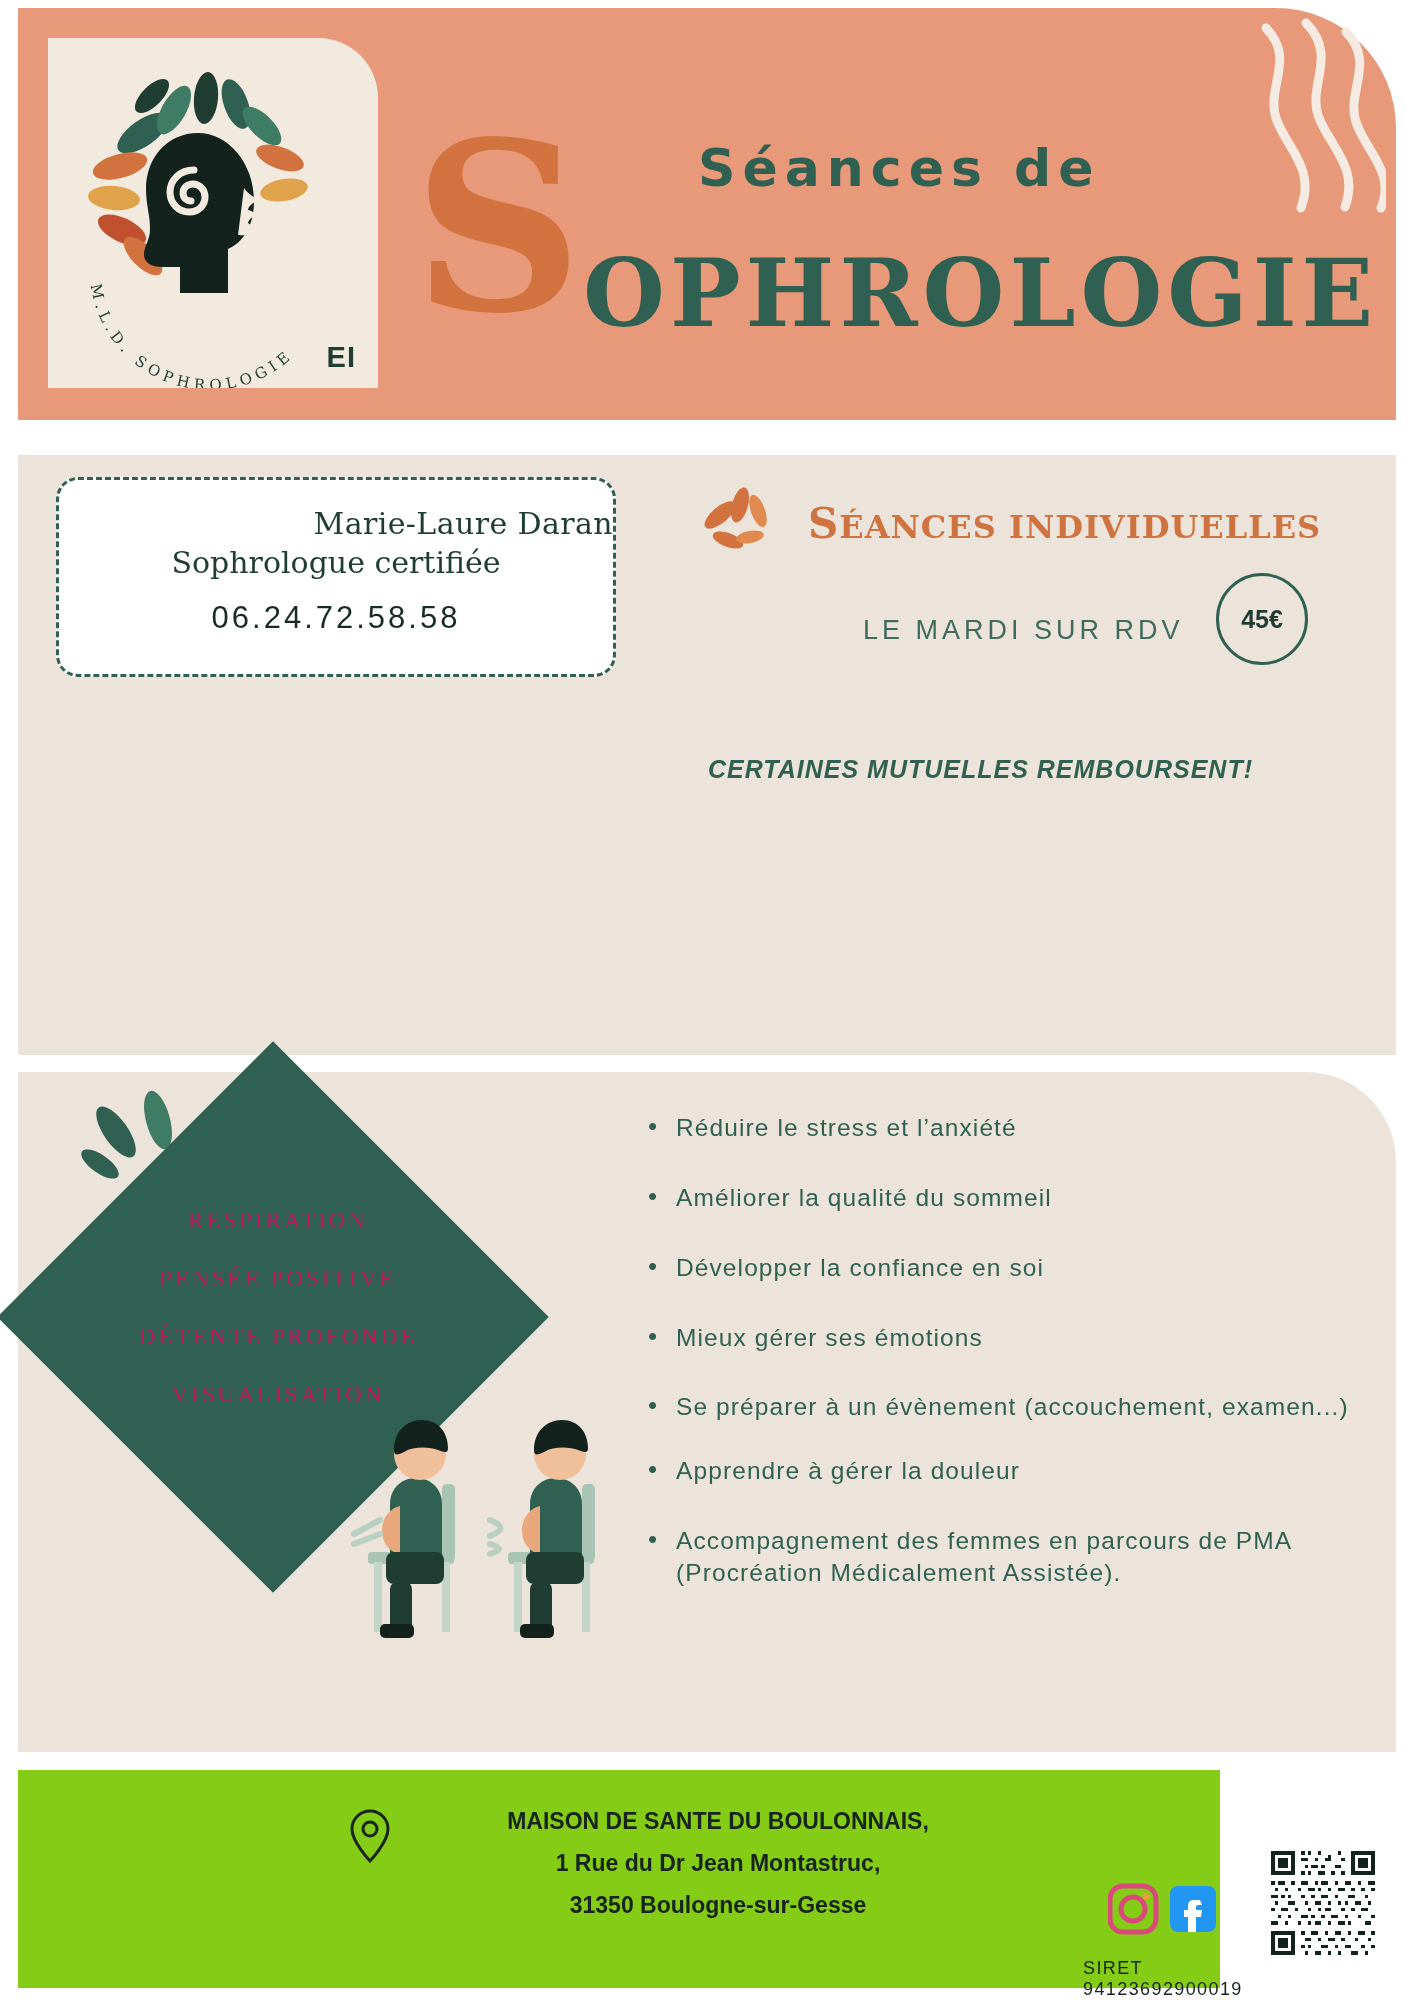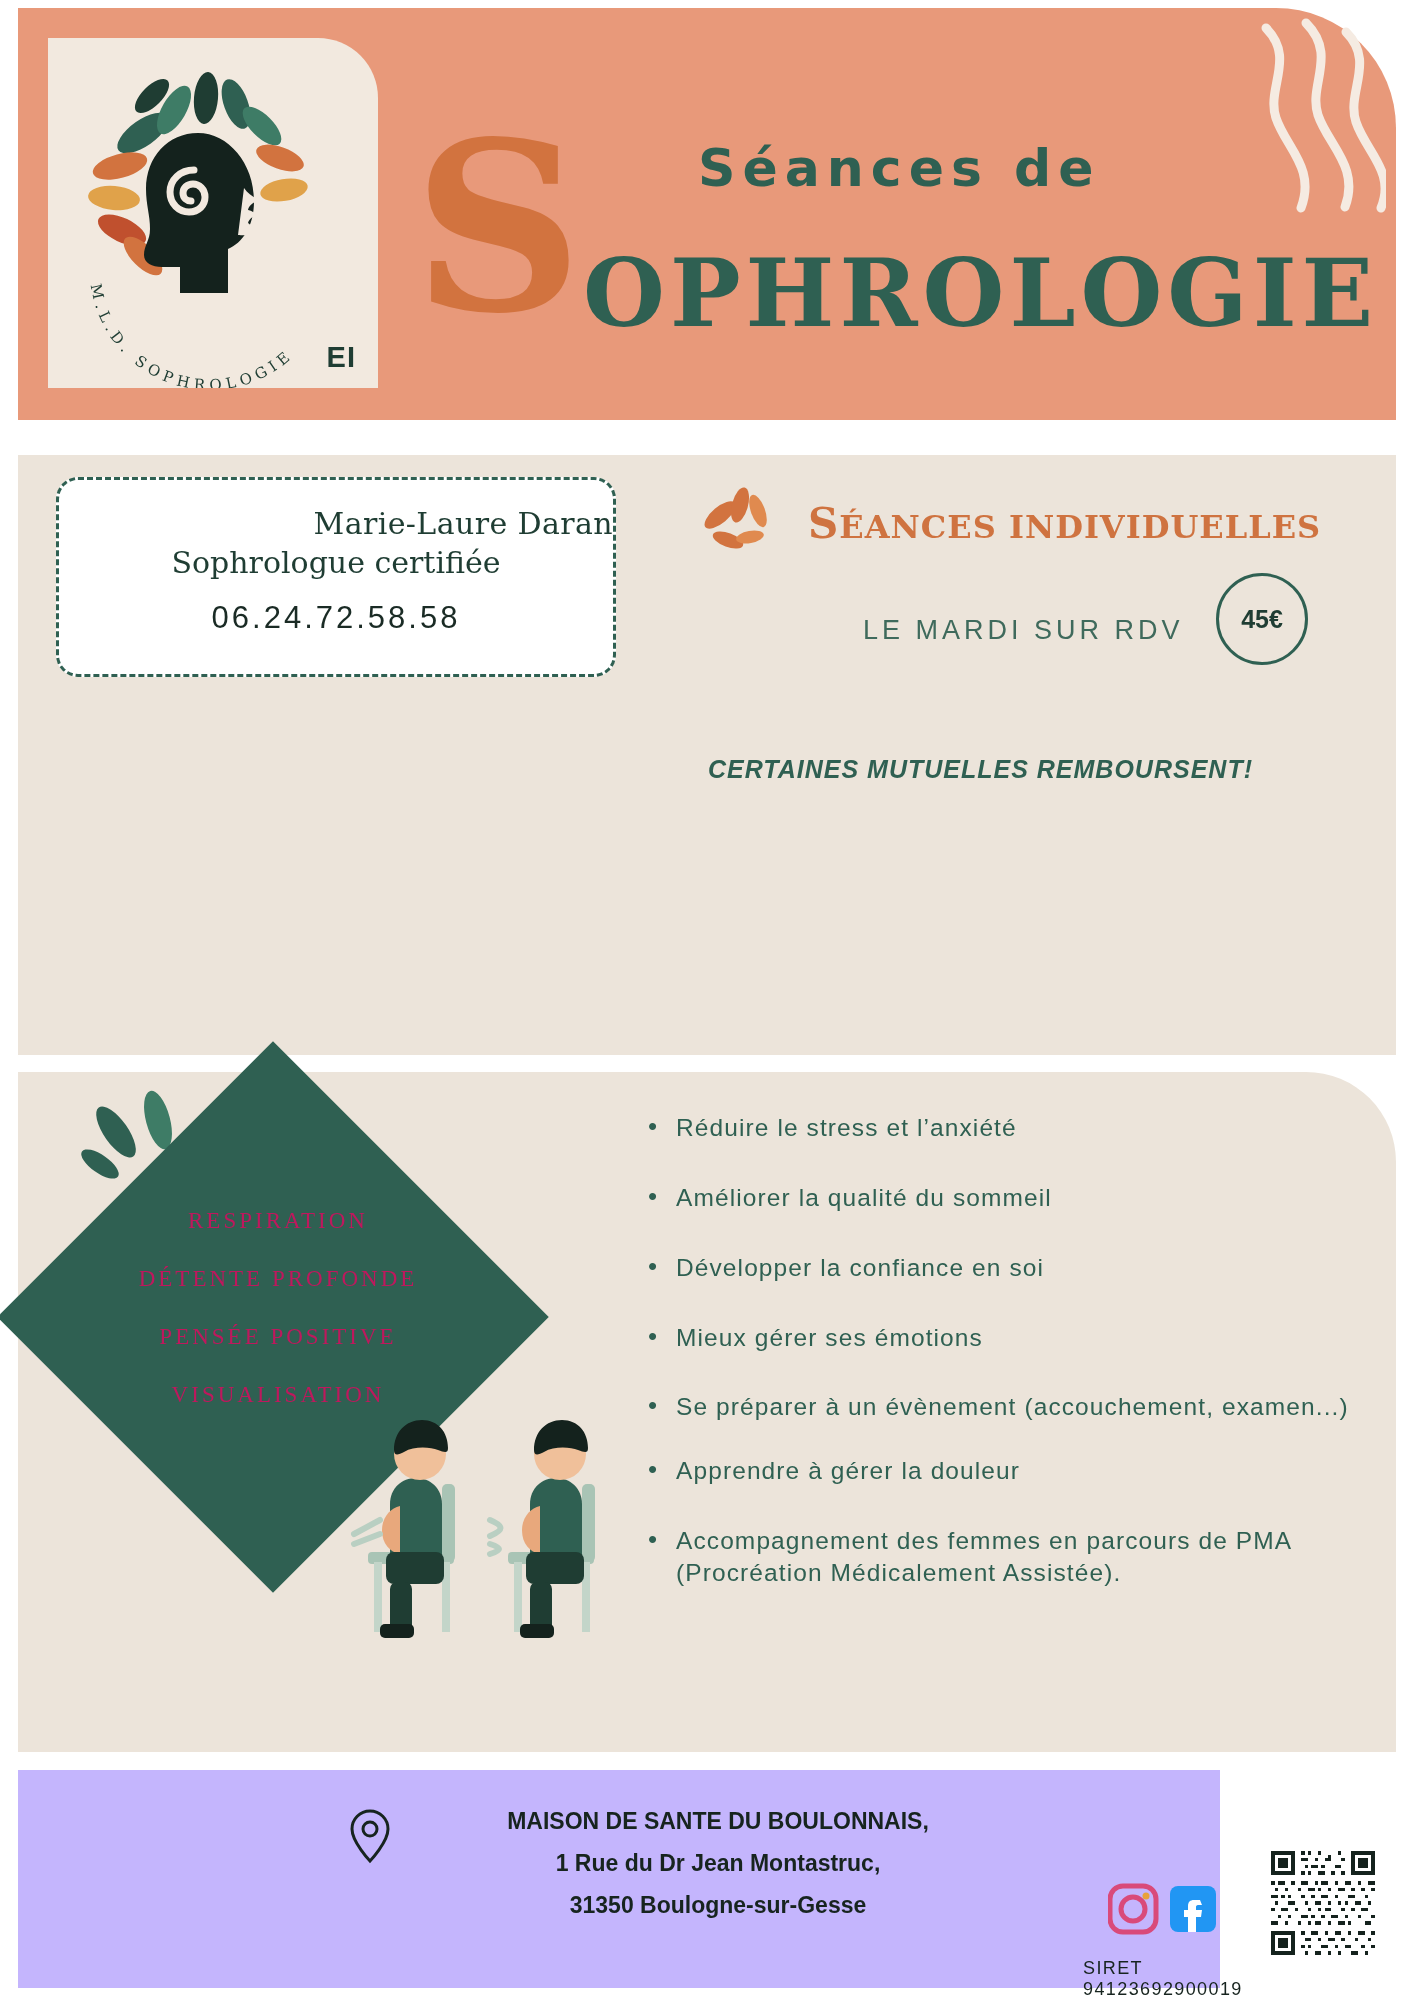--- a/index.html
+++ b/index.html
@@ -203,21 +203,21 @@
     font-size: 26px;
   }
   .benefits li.tight { margin-bottom: 32px; }
   .benefits ul { margin: 0; padding: 0; }
 
   
   .footer {
     position: absolute;
     left: 18px; top: 1770px;
     width: 1202px; height: 218px;
-    background: #c4b5fd;
+    background: #84cc16;
   }
   .pin-icon { position: absolute; left: 330px; top: 38px; }
   .address {
     position: absolute;
     left: 420px; top: 30px;
     width: 560px;
     text-align: center;
     color: #17241f;
     font-weight: bold;
     font-size: 23px;
@@ -316,22 +316,22 @@
 
   <svg class="diamond-leaves" width="130" height="110" viewBox="0 0 130 110">
     <ellipse cx="38" cy="50" rx="30" ry="12" fill="#2f6052" transform="rotate(55 38 50)"></ellipse>
     <ellipse cx="80" cy="38" rx="30" ry="12" fill="#3e7c66" transform="rotate(75 80 38)"></ellipse>
     <ellipse cx="22" cy="82" rx="22" ry="9" fill="#2f6052" transform="rotate(35 22 82)"></ellipse>
   </svg>
 
   <div class="diamond"></div>
   <div class="diamond-labels">
     <div>RESPIRATION</div>
+    <div>PENSÉE POSITIVE</div>
     <div>DÉTENTE PROFONDE</div>
-    <div>PENSÉE POSITIVE</div>
     <div>VISUALISATION</div>
   </div>
 
   <svg class="people" width="290" height="290" viewBox="0 0 290 290">
 
     <rect x="30" y="160" width="86" height="12" rx="4" fill="#a9c4b5"></rect>
     <rect x="104" y="92" width="13" height="78" rx="5" fill="#a9c4b5"></rect>
     <rect x="36" y="170" width="8" height="70" fill="#c3d5c9"></rect>
     <rect x="104" y="170" width="8" height="70" fill="#c3d5c9"></rect>
 

